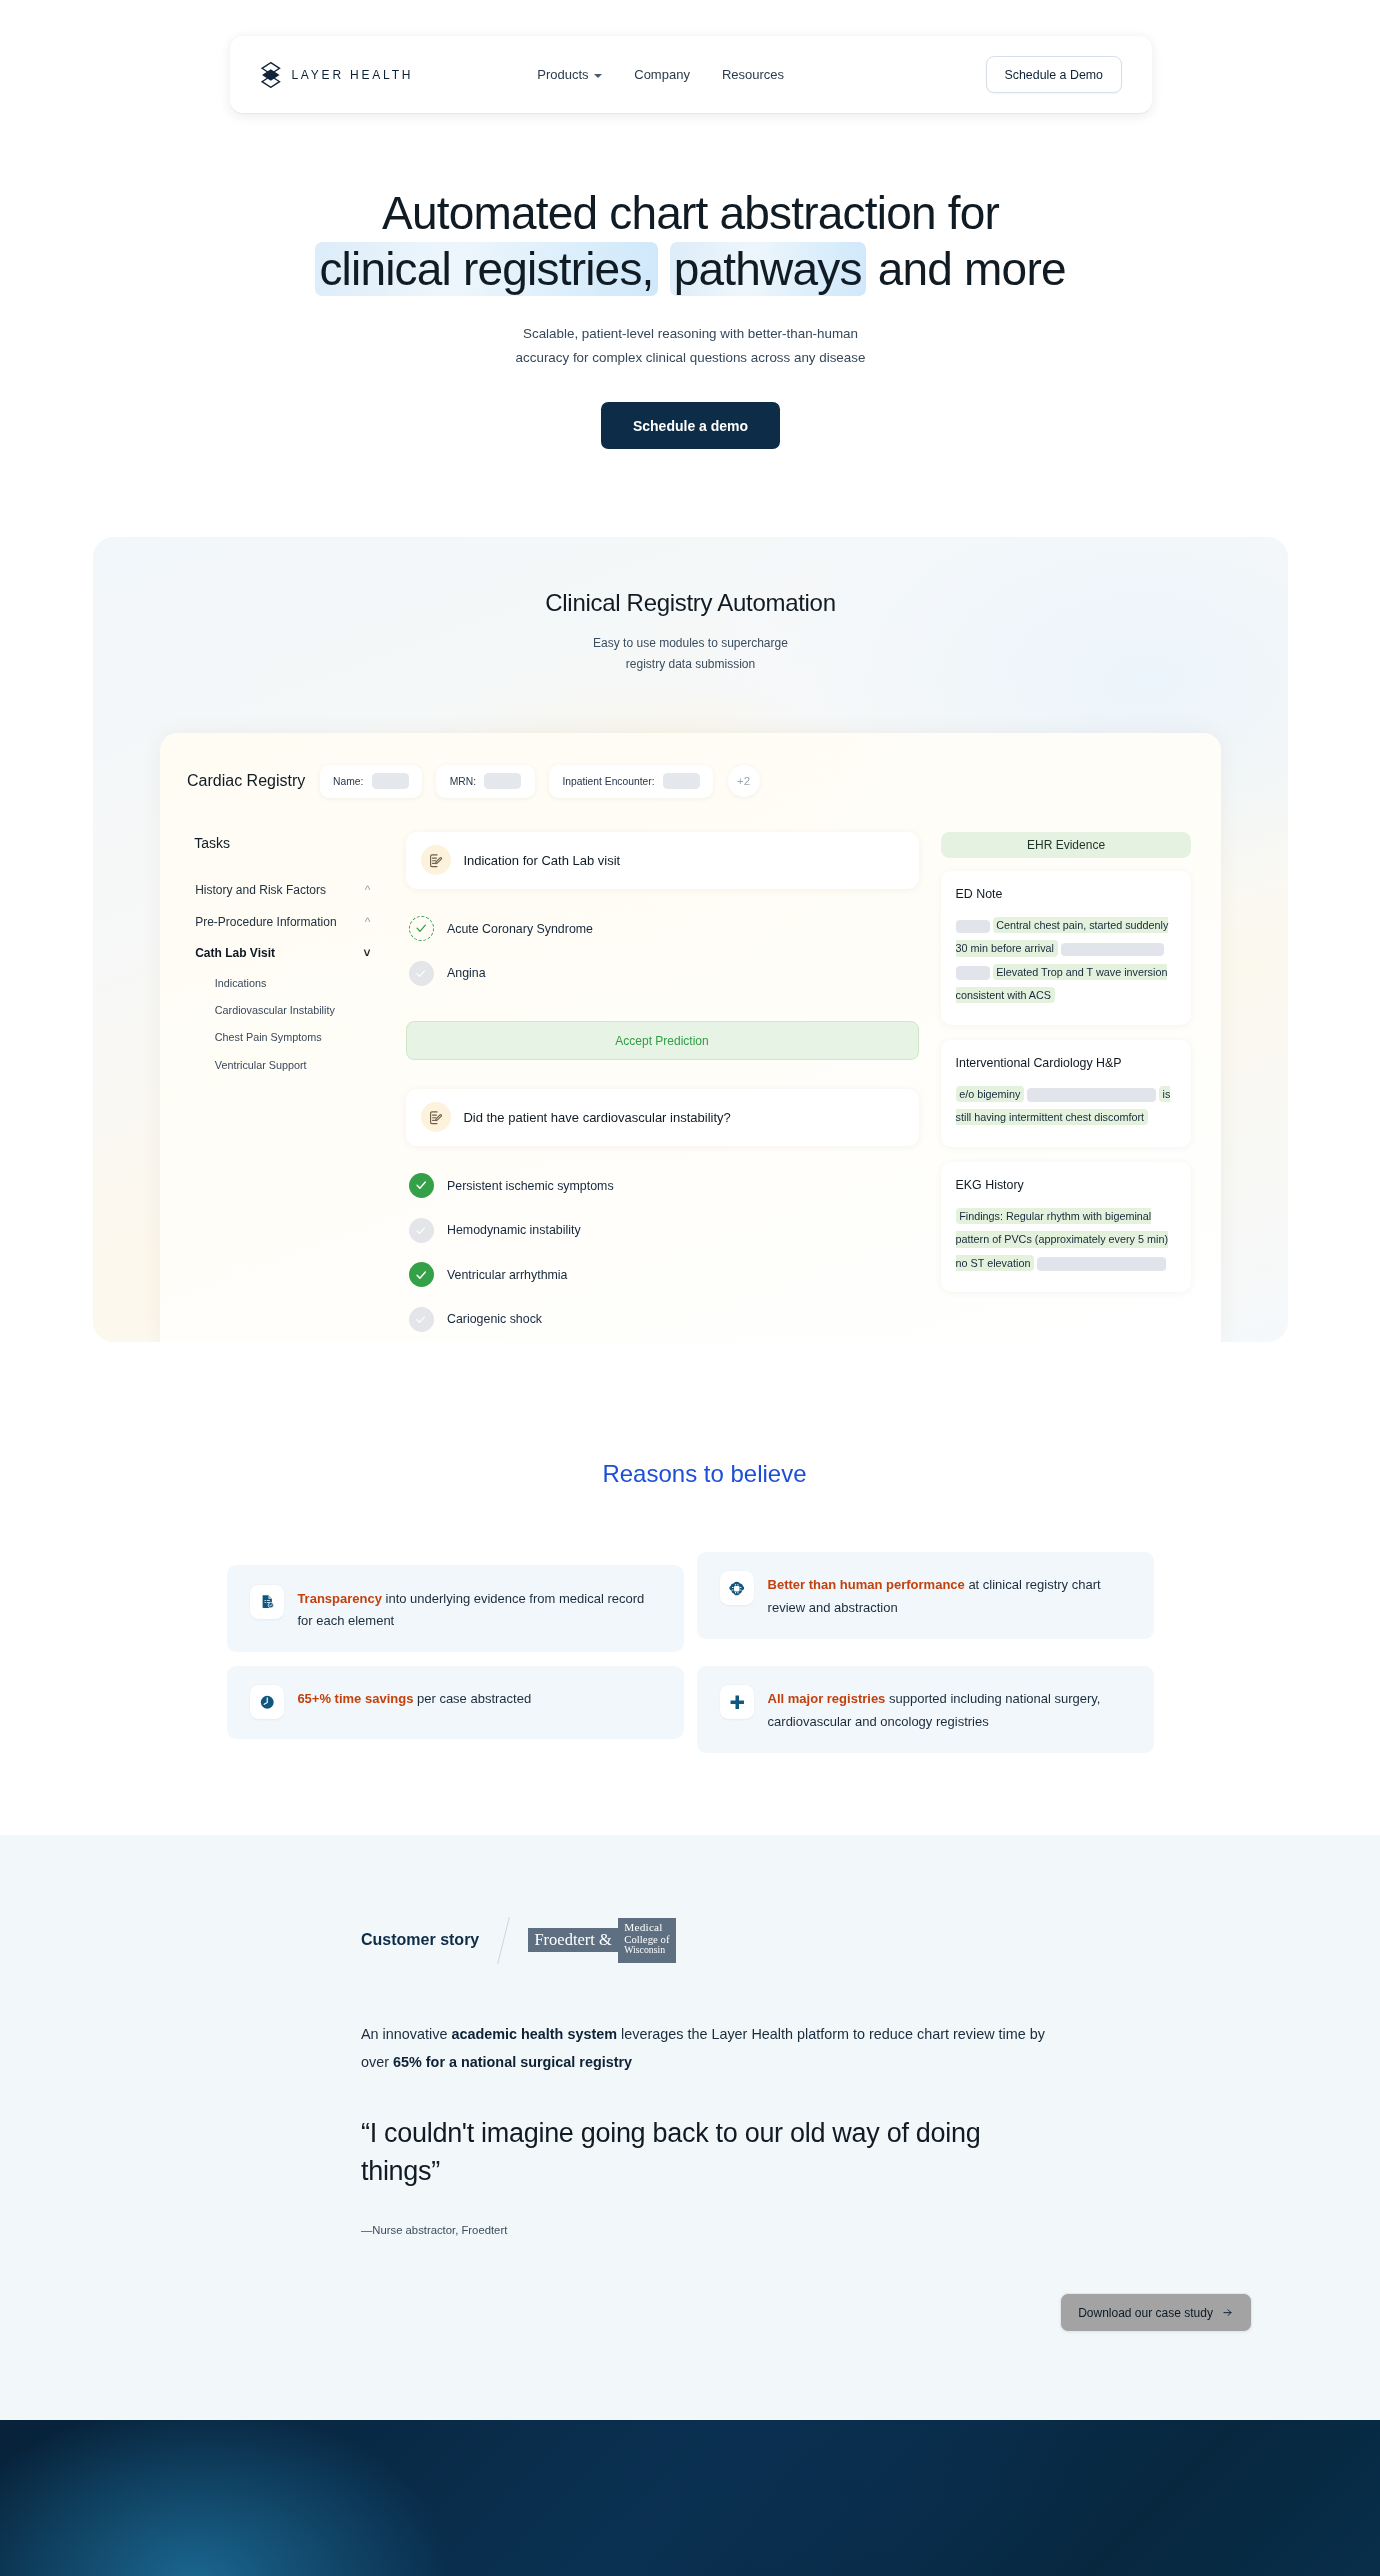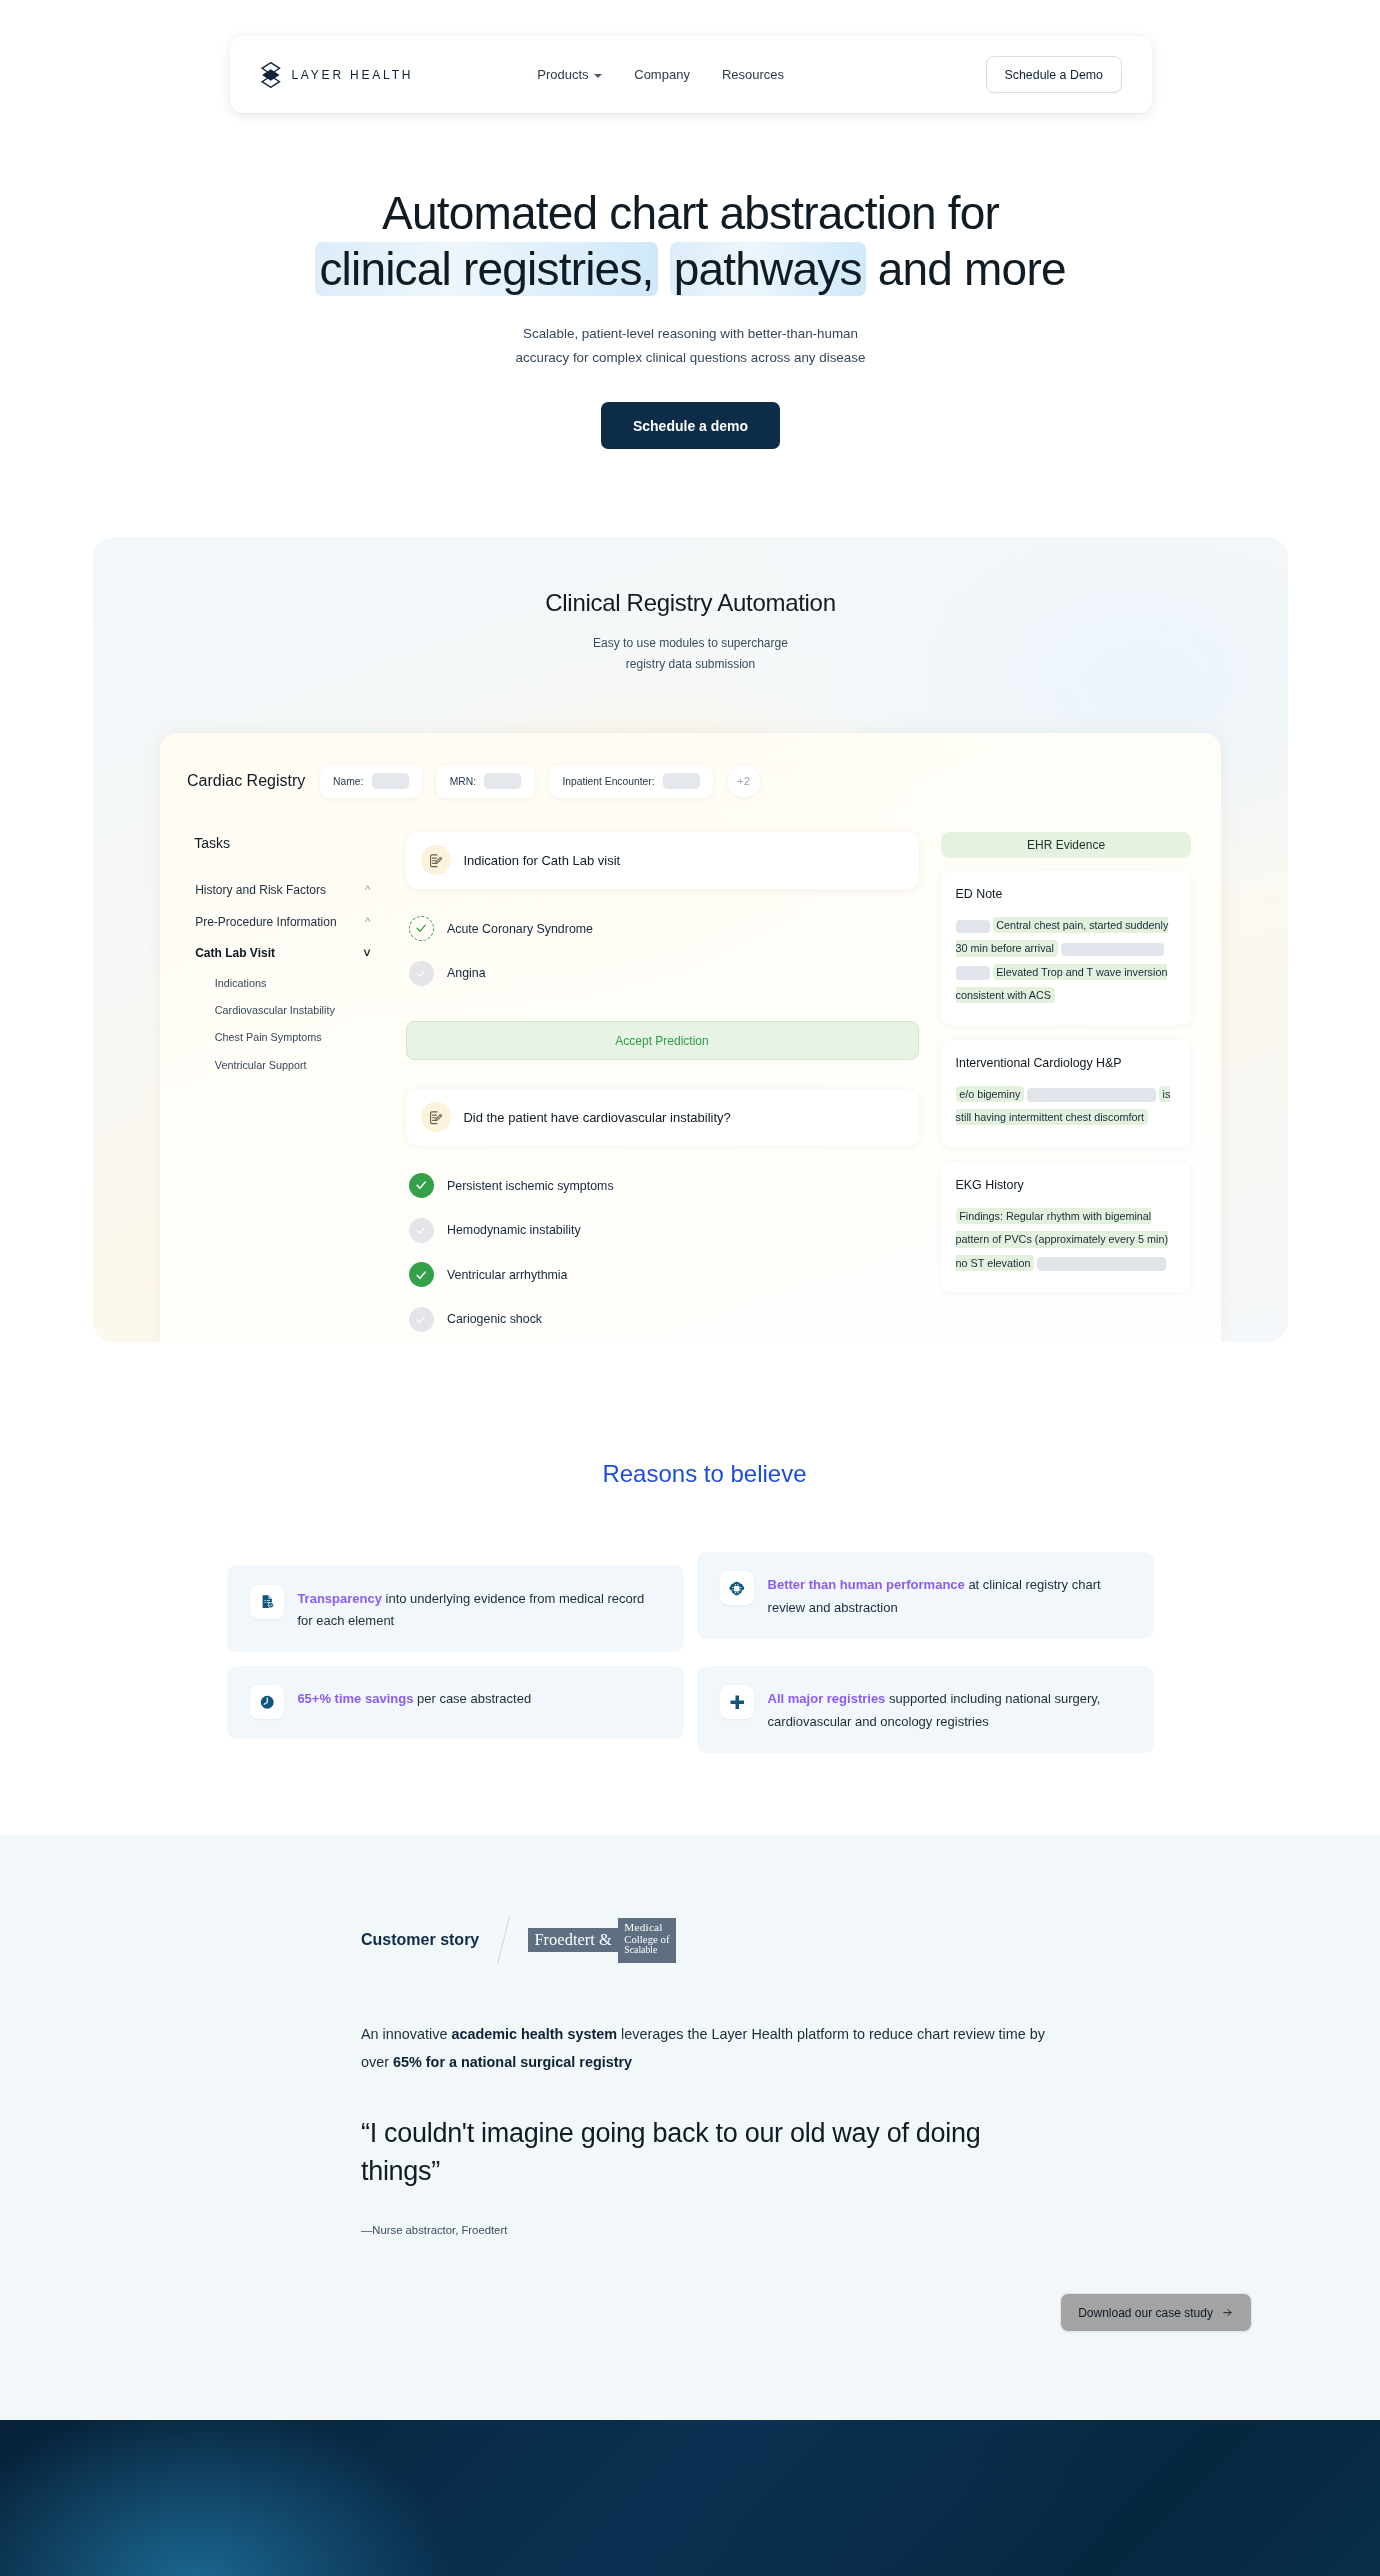--- a/index.html
+++ b/index.html
@@ -128,21 +128,21 @@
   .reason-grid {
     width:927px; margin:64px auto 0; display:grid;
     grid-template-columns:1fr 1fr; gap:13.4px 13.4px; align-items:start;
   }
   .rcard { background:#f2f7fb; border-radius:9.3px; padding:19.6px 23px; display:flex; gap:13.4px; align-items:flex-start; }
   .ricon {
     width:34px;height:34px;border-radius:8.2px;background:#fff;flex:0 0 auto;
     display:flex;align-items:center;justify-content:center; box-shadow:0 0.5px 2.1px rgba(20,40,60,.06);
   }
   .rtext { font-size:13px; line-height:1.72; color:#1b2c3c; padding-top:3.1px;}
-  .rtext b { font-weight:700; color:#8b5cf6; }
+  .rtext b { font-weight:700; color:#c2410c; }
 
   
   .story { background:#f2f7fa; padding:82px 0 88px; }
   .story-inner { width:927px; margin:0 auto; padding-left:134px; }
   .story-top { display:flex; align-items:center; gap:24px; }
   .story-label { font-size:16px; font-weight:700; color:#0d2c47; }
   .story-div { width:1px; height:47px; background:#ccd6de; transform:skewX(-14deg); }
   .froedtert { display:flex; align-items:stretch; height:45px; }
   .fro-a { background:#5d6f80; color:#fff; display:flex; align-items:center; padding:0 6.2px; font-family:"Liberation Serif", serif; font-size:16.5px; height:24px; align-self:center; }
   .fro-b { background:#5d6f80; color:#fff; padding:4.1px 6.2px; font-family:"Liberation Serif", serif; line-height:1.06; font-size:10.3px; text-align:left; }
@@ -456,21 +456,21 @@
         <span class="story-label">Customer story</span>
         <span class="story-div"></span>
         <span class="froedtert">
           <span class="fro-a">
             <span>Froedtert</span>
               <span style="margin-left:4.1px">&amp;</span>
           </span>
           <span class="fro-b">
             <div class="l1">Medical</div>
             <div class="l2">College of</div>
-            <div class="l3">Scalable</div>
+            <div class="l3">Wisconsin</div>
           </span>
         </span>
       </div>
 
       <p class="story-p">
         <span>An innovative </span><b>academic health system</b><span> leverages the Layer Health platform to reduce chart review time by over </span><b>65% for a national surgical registry</b>
       </p>
 
       <div class="story-q">“I couldn't imagine going back to our old way of doing things”</div>
       <div class="story-by">—Nurse abstractor, Froedtert</div>

